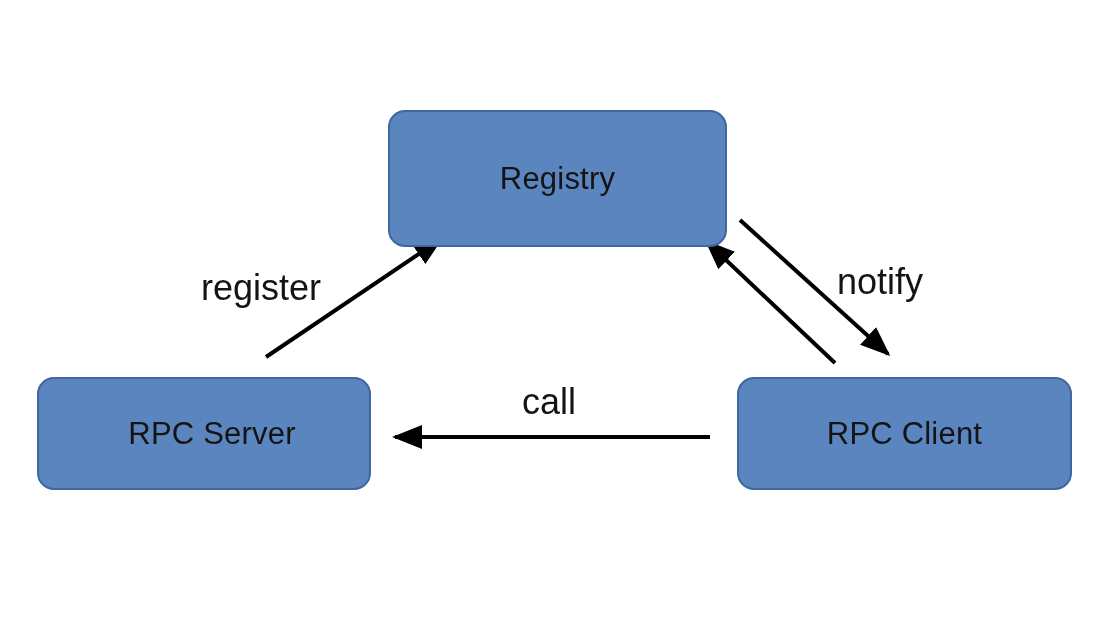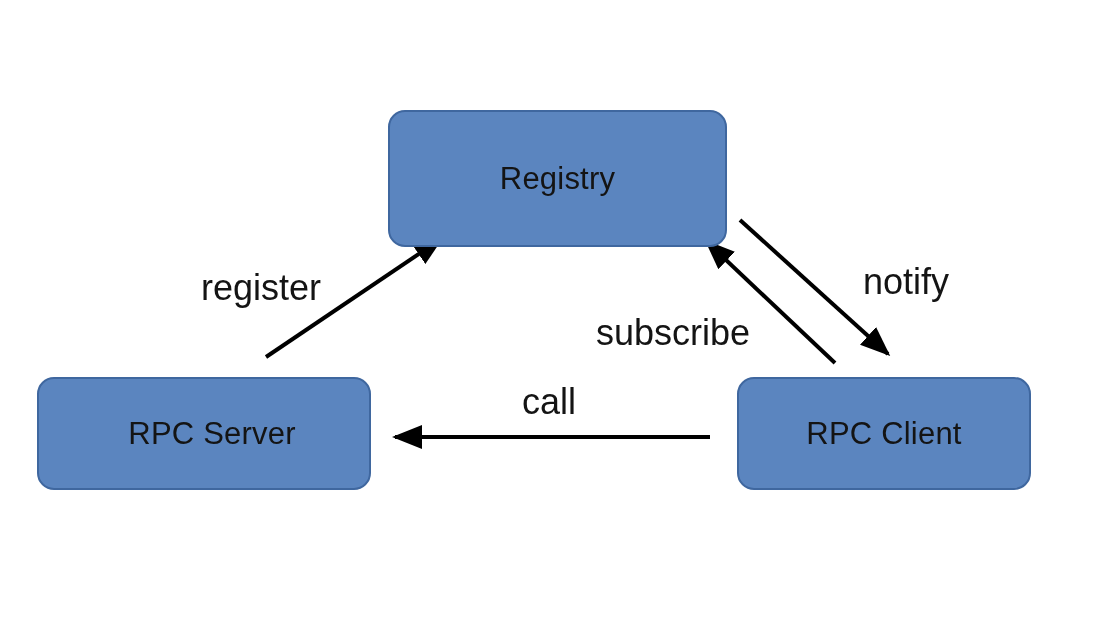--- a/index.html
+++ b/index.html
@@ -30,31 +30,31 @@
     border-radius: 17px;
     display: flex;
     align-items: center;
     justify-content: center;
     font-size: 31px;
     color: #141414;
     letter-spacing: 0.2px;
   }
   .node-registry { left: 388px; top: 110px; width: 339px; height: 137px; }
   .node-server   { left: 37px;  top: 377px; width: 334px; height: 113px; padding-left: 16px; }
-  .node-client   { left: 737px; top: 377px; width: 294px; height: 113px; }
+  .node-client   { left: 737px; top: 377px; width: 335px; height: 113px; }
   .edge-label {
     position: absolute;
     transform: translate(-50%, -50%);
     font-size: 36px;
     color: #141414;
     white-space: nowrap;
   }
   .label-register  { left: 261px; top: 288px; }
   .label-subscribe { left: 673px; top: 333px; }
-  .label-notify    { left: 906px; top: 282px; }
+  .label-notify    { left: 880px; top: 282px; }
   .label-call      { left: 549px; top: 402px; }
 </style>
 </head>
 <body>
 
 <div class="canvas">
 
   <svg class="arrows-layer" viewBox="0 0 1113 630" xmlns="http://www.w3.org/2000/svg" aria-hidden="true">
     <defs>
       <marker id="arrowhead" markerUnits="userSpaceOnUse" markerWidth="30" markerHeight="24" refX="27" refY="12" orient="auto">
@@ -74,19 +74,18 @@
   <div class="node node-server">
     <span>RPC Server</span>
   </div>
 
   <div class="node node-client">
     <span>RPC Client</span>
   </div>
 
   <div class="edge-label label-register">register</div>
 
-  <div class="edge-label label-subscribe">subscribe</div>
 
   <div class="edge-label label-notify">notify</div>
 
   <div class="edge-label label-call">call</div>
 
 </div>
 
 </body></html>

